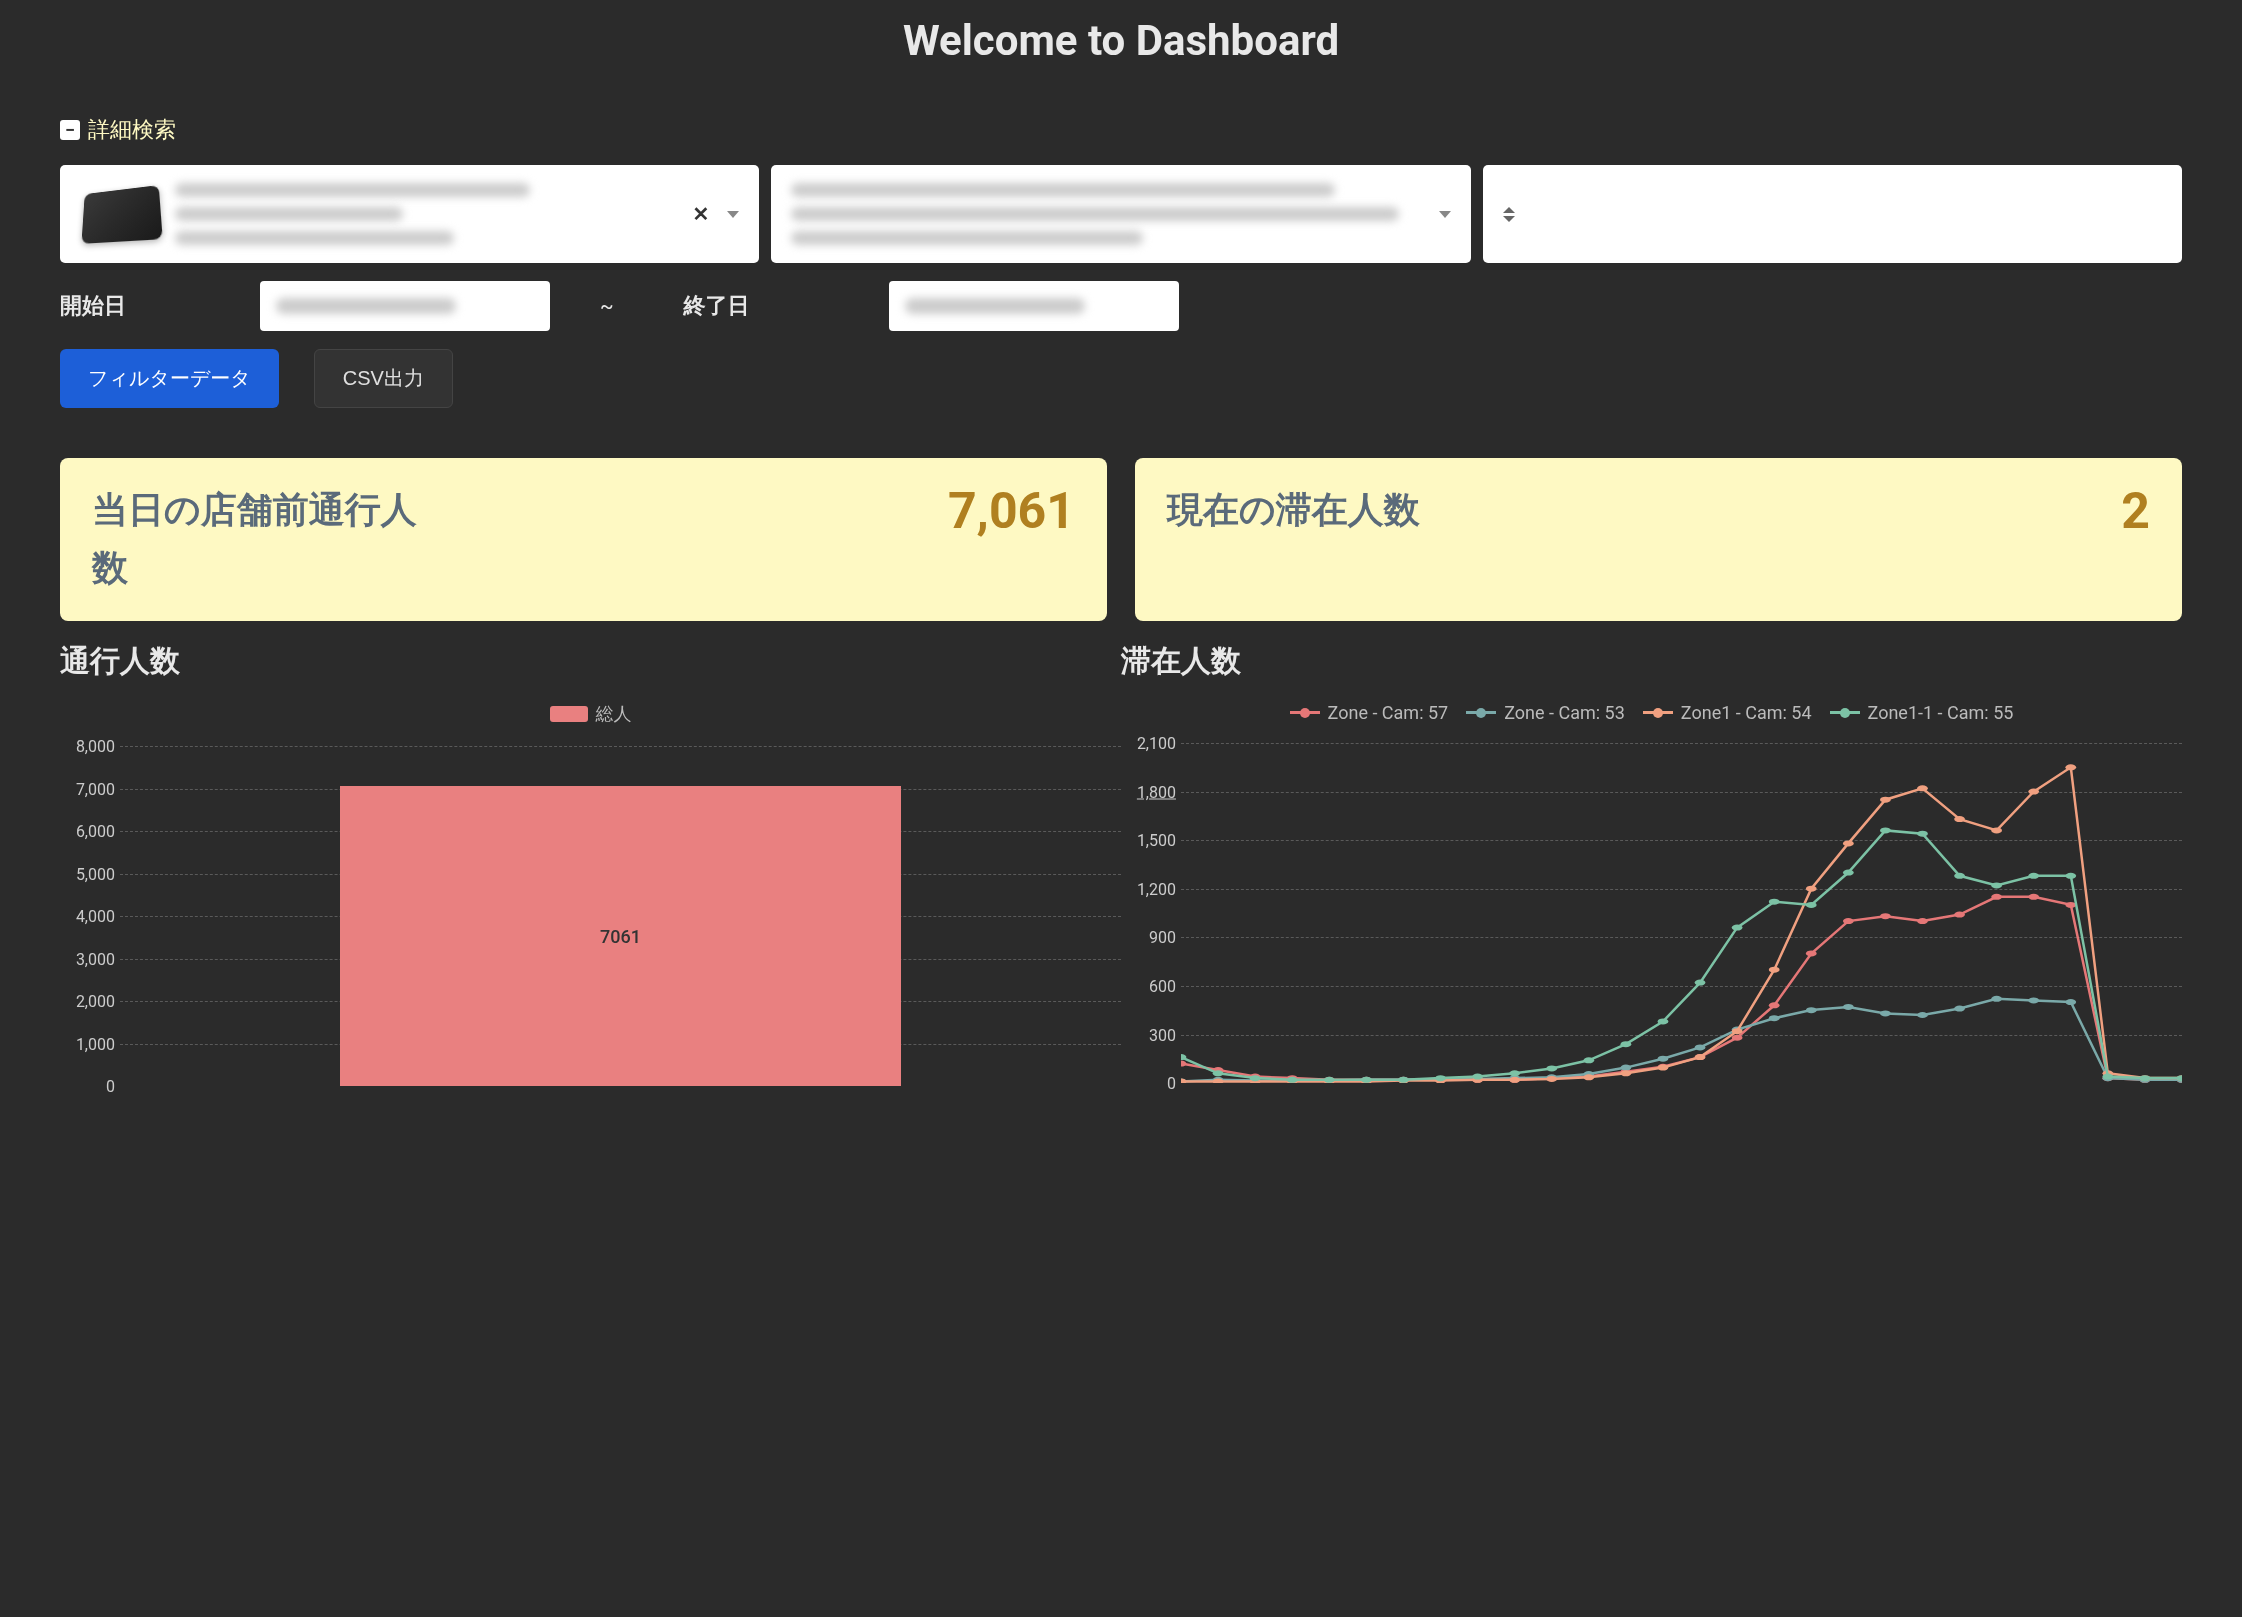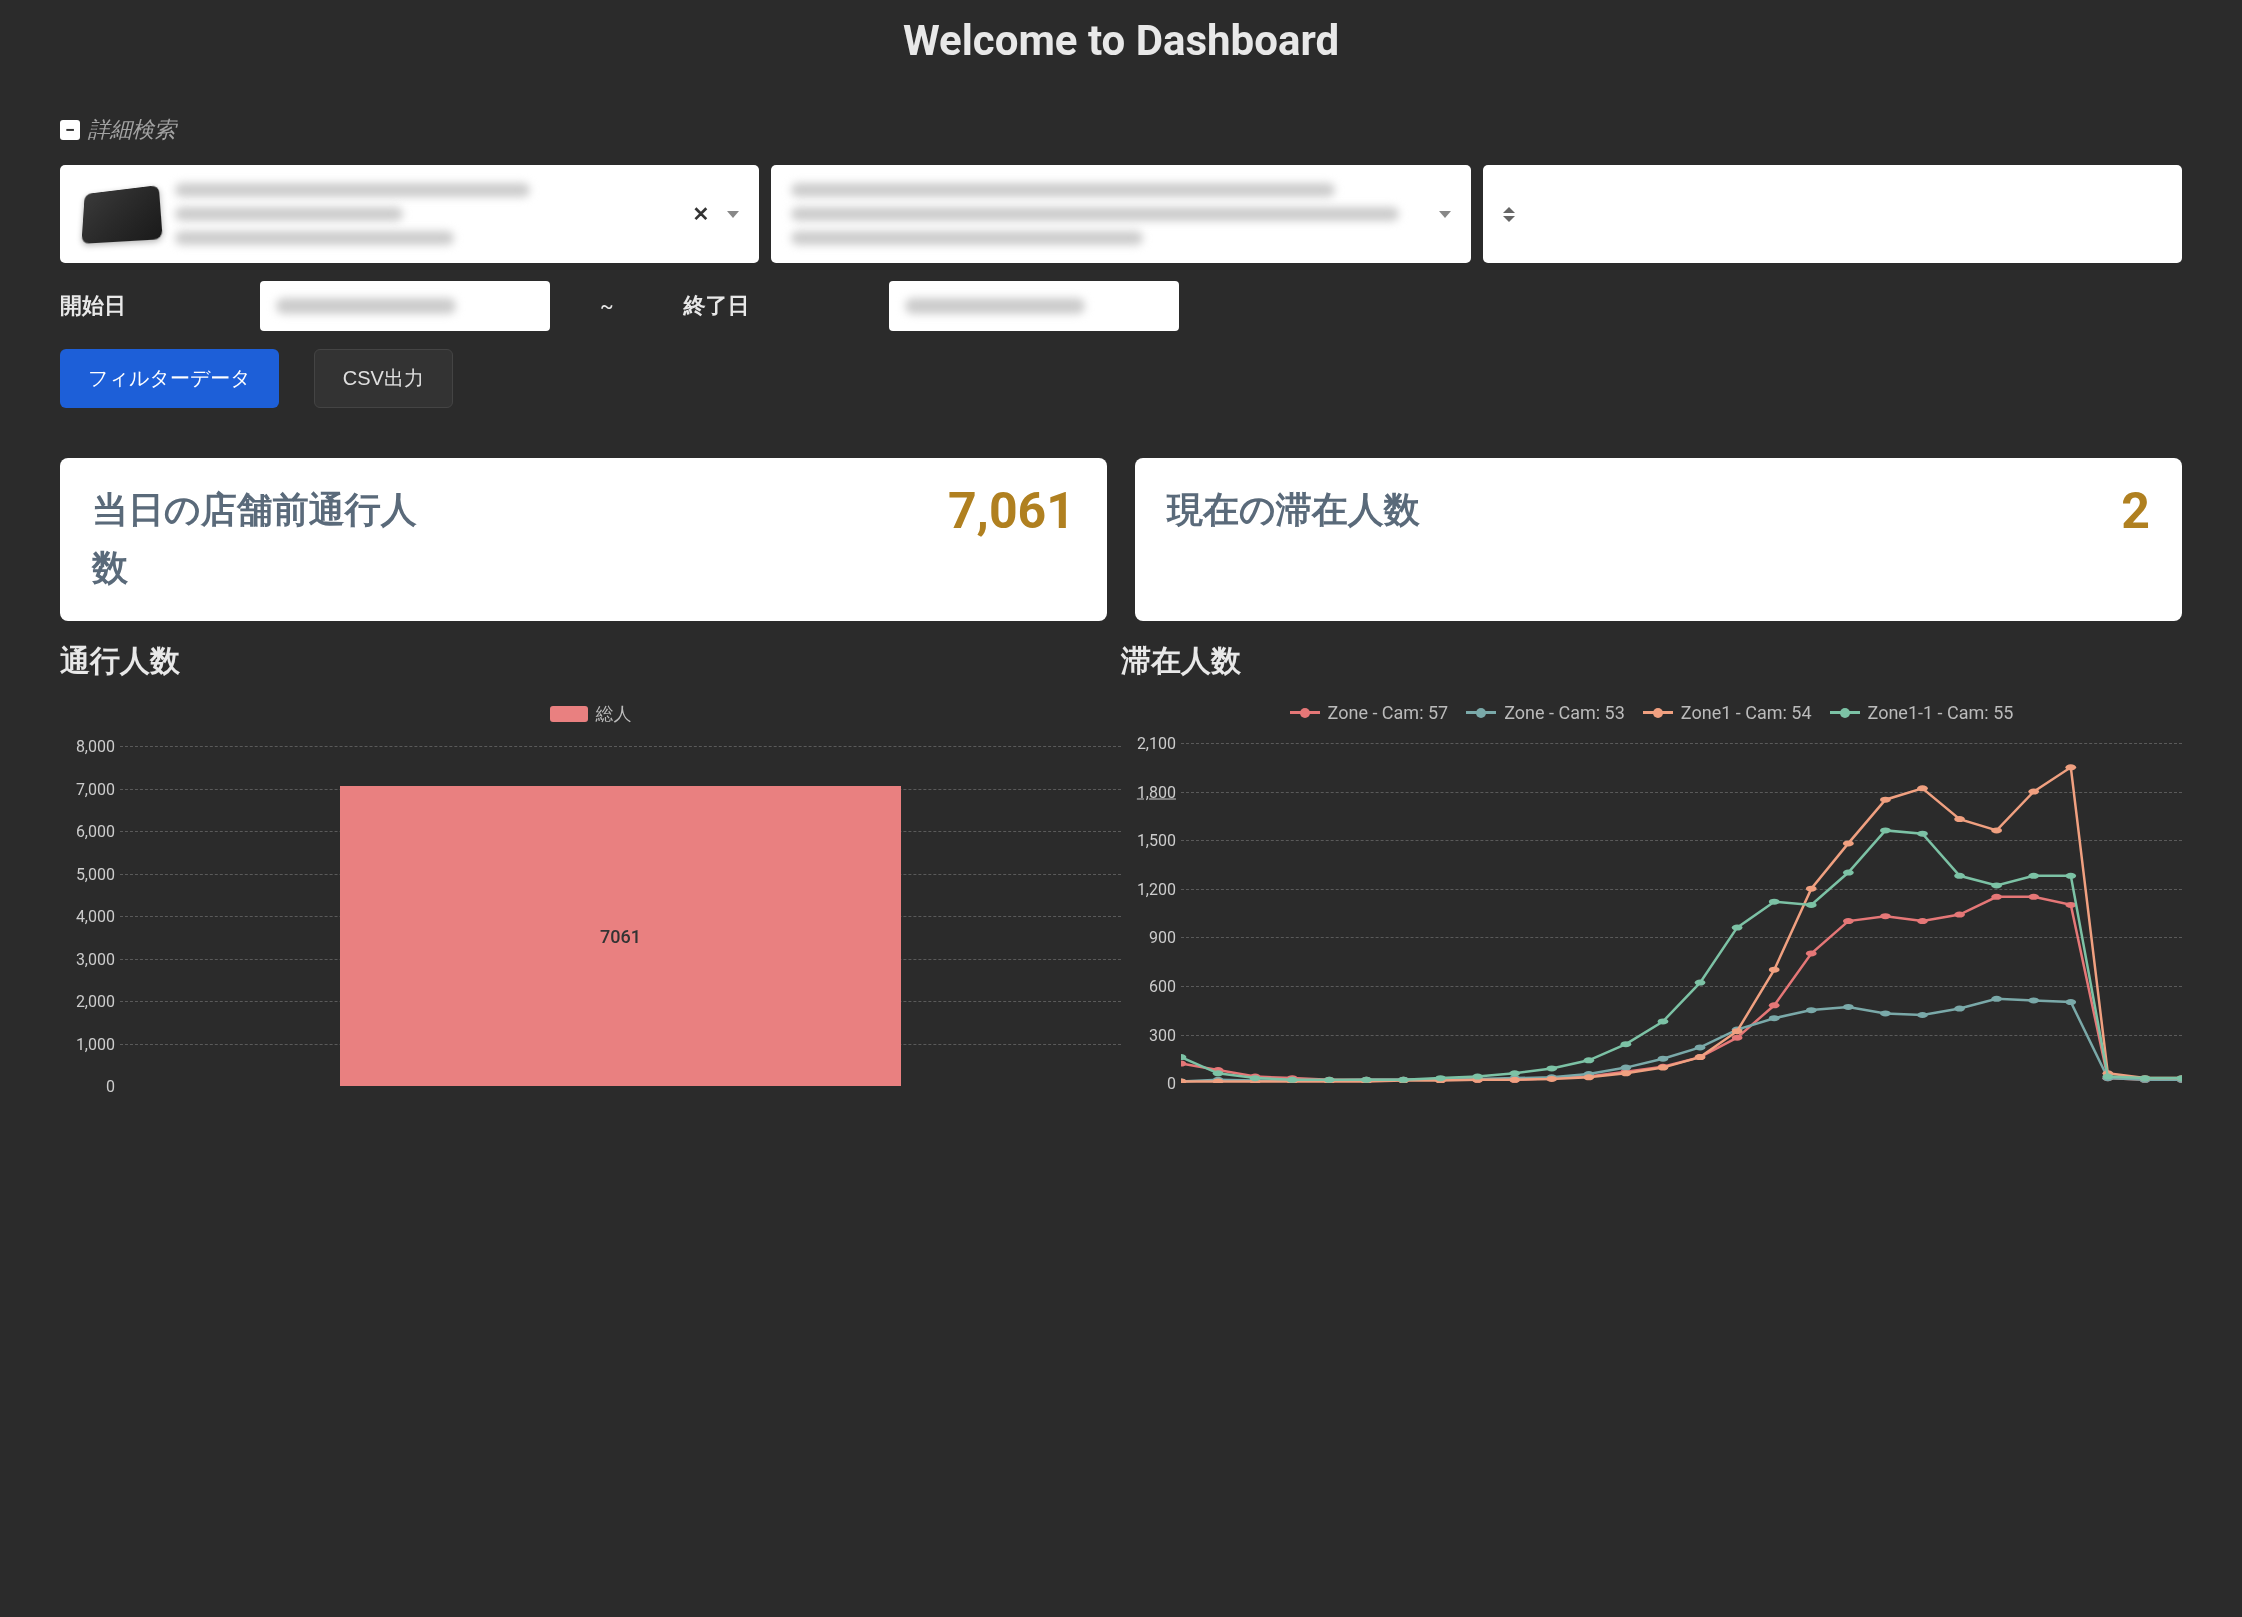--- a/index.html
+++ b/index.html
@@ -35,22 +35,21 @@
       height: 20px;
       background: #fff;
       border-radius: 3px;
       color: #333;
       font-weight: bold;
       font-size: 18px;
       line-height: 1;
     }
     .detail-search-label {
       font-size: 22px;
-      color: #a3a3a3;
-      font-style: italic;
+      color: #fef9c3;
     }
     .filter-row-1 {
       display: flex;
       gap: 12px;
       margin-bottom: 18px;
     }
     .select-box {
       background: #fff;
       border-radius: 5px;
       padding: 18px 20px;
@@ -198,21 +197,21 @@
       background: #333333;
       color: #e0e0e0;
       border: 1px solid #444;
     }
     .stats-row {
       display: flex;
       gap: 28px;
       margin-bottom: 20px;
     }
     .stat-card {
-      background: #ffffff;
+      background: #fef9c3;
       border-radius: 8px;
       padding: 24px 32px;
       display: flex;
       justify-content: space-between;
       align-items: flex-start;
       flex: 1;
     }
     .stat-label {
       color: #5a6a7a;
       font-size: 36px;

